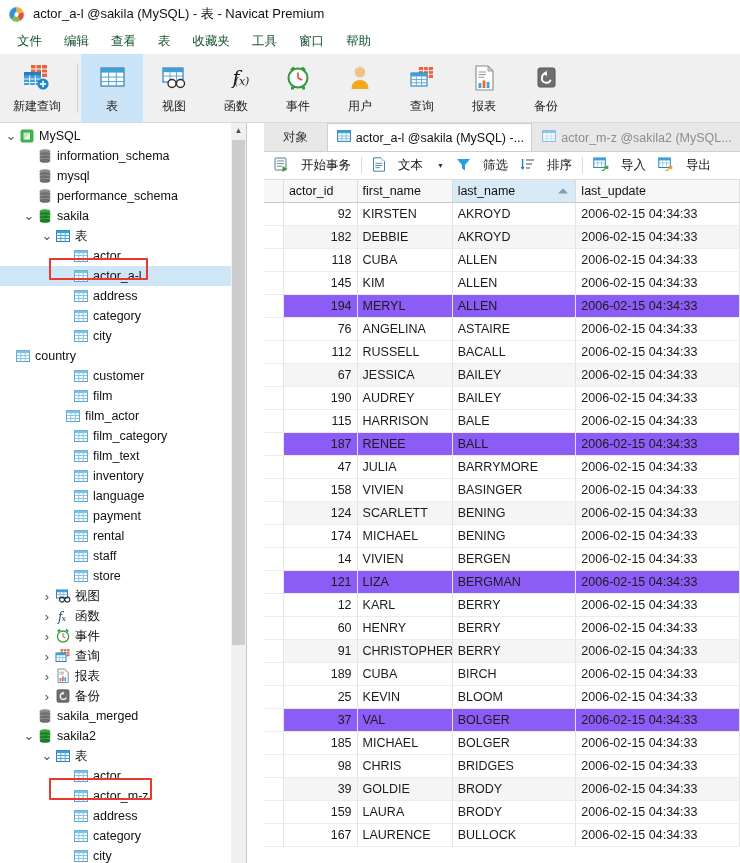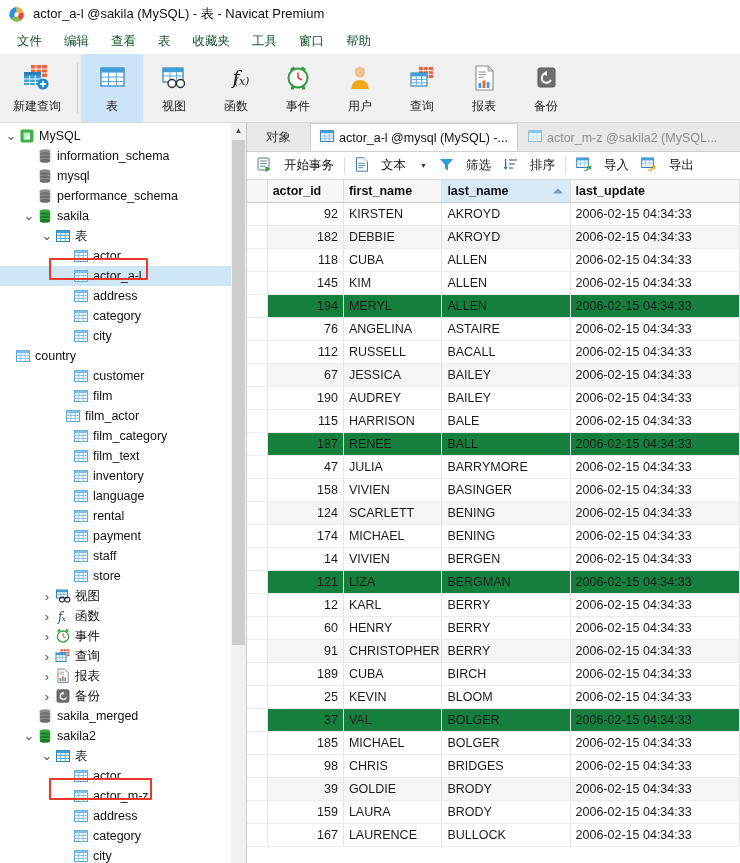--- a/index.html
+++ b/index.html
@@ -43,54 +43,54 @@
   .tico{width:18px;flex:0 0 18px;display:flex;align-items:center;justify-content:center;margin-right:3px;}
   .tlbl{font-size:12.5px;color:#111;}
   .redbox{position:absolute;border:2px solid #e8392c;border-radius:1px;pointer-events:none;box-sizing:border-box;}
 
   
   .sb-scroll{position:absolute;right:0;top:0;width:15px;height:100%;background:#f0f0f0;}
   .sb-arrow{height:15px;display:flex;align-items:center;justify-content:center;font-size:8px;color:#505050;background:#f0f0f0;}
   .sb-thumb{position:absolute;left:1px;width:13px;background:#cdcdcd;border-radius:0;}
 
   
-  .right{flex:1 1 auto;display:flex;flex-direction:column;min-width:0;background:#ffffff;}
+  .right{flex:1 1 auto;display:flex;flex-direction:column;min-width:0;background:#ffffff;padding-left:17px;}
 
   .tabstrip{height:28px;background:#e8e8e8;display:flex;align-items:flex-end;flex:0 0 auto;border-bottom:1px solid #cfcfcf;}
   .tab{height:27px;display:flex;align-items:center;gap:5px;padding:0 9px;font-size:12.5px;white-space:nowrap;cursor:default;
        border:1px solid transparent;border-bottom:none;max-width:205px;overflow:hidden;}
   .tab.obj{padding:0 18px;color:#333;}
   .tab.active{background:#ffffff;border-color:#cfcfcf;color:#111;}
   .tab.inactive{color:#8d8d8d;}
 
   .datatoolbar{height:27px;background:#ffffff;border-bottom:1px solid #dadada;display:flex;align-items:center;flex:0 0 auto;padding-left:4px;}
   .dt-btn{display:flex;align-items:center;gap:12px;height:23px;padding:0 6px;font-size:12.5px;color:#111;white-space:nowrap;cursor:default;border-radius:2px;}
   .dt-sep{width:1px;height:17px;background:#dcdcdc;margin:0 4px;}
   .dt-caret{font-size:7px;color:#333;margin-left:2px;}
 
   
   .gridwrap{flex:1 1 auto;overflow:hidden;position:relative;}
   table.grid{border-collapse:collapse;table-layout:fixed;width:100%;}
   table.grid th{
     height:22px;background:#f7f7f7;border-right:1px solid #dcdcdc;border-bottom:1px solid #c9c9c9;
-    font-weight:bold;font-size:12.5px;color:#111;text-align:left;padding:0 5px;white-space:nowrap;position:relative;
+    font-weight:normal;font-size:12.5px;color:#111;text-align:left;padding:0 5px;white-space:nowrap;position:relative;
   }
   table.grid th.sorted{background:#d9eaf7;}
   table.grid th.rowind{background:#f7f7f7;padding:0;}
   .sortarrow{position:absolute;right:7px;top:50%;transform:translateY(-50%);width:0;height:0;
              border-left:5px solid transparent;border-right:5px solid transparent;border-bottom:5px solid #7c9cb5;}
   table.grid td{
     height:22px;border-right:1px solid #e4e4e4;border-bottom:1px solid #ececec;
     font-size:12.5px;color:#1b1b1b;padding:0 5px;white-space:nowrap;overflow:hidden;
   }
   td.num{text-align:right;}
   td.rowind{padding:0;background:#ffffff;text-align:center;position:relative;border-right:1px solid #d8d8d8;}
   tr.shade-gray td{background:#f5f5f5;}
   tr.shade-gray td.rowind{background:#ffffff;}
-  tr.shade-blue td{background:#15803d;}
+  tr.shade-blue td{background:#8b5cf6;}
   tr.shade-blue td.rowind{background:#ffffff;}
   tr.current td.rowind{background:#cfe6f7;}
   .curmark{width:0;height:0;border-top:5px solid transparent;border-bottom:5px solid transparent;border-left:7px solid #111;display:inline-block;vertical-align:middle;}
 </style>
 </head>
 <body>
 
 <div id="app">
 
   <div class="titlebar">
@@ -547,35 +547,35 @@
             <span class="tico">
               <svg width="16" height="16" viewBox="0 0 16 16">
                 <rect x="1.5" y="2.5" width="13" height="11" fill="#ffffff" stroke="#5aa6d6" stroke-width="1"></rect>
                 <rect x="1.5" y="2.5" width="13" height="2.7" fill="#7fc0e6"></rect>
                 <line x1="1.5" y1="7.5" x2="14.5" y2="7.5" stroke="#7fc0e6" stroke-width="0.9"></line>
                 <line x1="1.5" y1="10.5" x2="14.5" y2="10.5" stroke="#7fc0e6" stroke-width="0.9"></line>
                 <line x1="5.8" y1="5.2" x2="5.8" y2="13.5" stroke="#7fc0e6" stroke-width="0.9"></line>
                 <line x1="10.2" y1="5.2" x2="10.2" y2="13.5" stroke="#7fc0e6" stroke-width="0.9"></line>
               </svg>
             </span>
+            <span class="tlbl">payment</span>
+          </div>
+          <div class="tnode" style="padding-left: 58px;">
+            <span class="twist"></span>
+            <span class="tico">
+              <svg width="16" height="16" viewBox="0 0 16 16">
+                <rect x="1.5" y="2.5" width="13" height="11" fill="#ffffff" stroke="#5aa6d6" stroke-width="1"></rect>
+                <rect x="1.5" y="2.5" width="13" height="2.7" fill="#7fc0e6"></rect>
+                <line x1="1.5" y1="7.5" x2="14.5" y2="7.5" stroke="#7fc0e6" stroke-width="0.9"></line>
+                <line x1="1.5" y1="10.5" x2="14.5" y2="10.5" stroke="#7fc0e6" stroke-width="0.9"></line>
+                <line x1="5.8" y1="5.2" x2="5.8" y2="13.5" stroke="#7fc0e6" stroke-width="0.9"></line>
+                <line x1="10.2" y1="5.2" x2="10.2" y2="13.5" stroke="#7fc0e6" stroke-width="0.9"></line>
+              </svg>
+            </span>
             <span class="tlbl">rental</span>
-          </div>
-          <div class="tnode" style="padding-left: 58px;">
-            <span class="twist"></span>
-            <span class="tico">
-              <svg width="16" height="16" viewBox="0 0 16 16">
-                <rect x="1.5" y="2.5" width="13" height="11" fill="#ffffff" stroke="#5aa6d6" stroke-width="1"></rect>
-                <rect x="1.5" y="2.5" width="13" height="2.7" fill="#7fc0e6"></rect>
-                <line x1="1.5" y1="7.5" x2="14.5" y2="7.5" stroke="#7fc0e6" stroke-width="0.9"></line>
-                <line x1="1.5" y1="10.5" x2="14.5" y2="10.5" stroke="#7fc0e6" stroke-width="0.9"></line>
-                <line x1="5.8" y1="5.2" x2="5.8" y2="13.5" stroke="#7fc0e6" stroke-width="0.9"></line>
-                <line x1="10.2" y1="5.2" x2="10.2" y2="13.5" stroke="#7fc0e6" stroke-width="0.9"></line>
-              </svg>
-            </span>
-            <span class="tlbl">payment</span>
           </div>
           <div class="tnode" style="padding-left: 58px;">
             <span class="twist"></span>
             <span class="tico">
               <svg width="16" height="16" viewBox="0 0 16 16">
                 <rect x="1.5" y="2.5" width="13" height="11" fill="#ffffff" stroke="#5aa6d6" stroke-width="1"></rect>
                 <rect x="1.5" y="2.5" width="13" height="2.7" fill="#7fc0e6"></rect>
                 <line x1="1.5" y1="7.5" x2="14.5" y2="7.5" stroke="#7fc0e6" stroke-width="0.9"></line>
                 <line x1="1.5" y1="10.5" x2="14.5" y2="10.5" stroke="#7fc0e6" stroke-width="0.9"></line>
                 <line x1="5.8" y1="5.2" x2="5.8" y2="13.5" stroke="#7fc0e6" stroke-width="0.9"></line>
@@ -813,21 +813,21 @@
               <rect x="0.6" y="1.6" width="12.8" height="10.8" fill="#fff" stroke="#2a7fba" stroke-width="1"></rect>
               <rect x="0.6" y="1.6" width="12.8" height="2.6" fill="#3f9fd8"></rect>
               <g stroke="#6cb4e0" stroke-width="0.8">
                 <line x1="0.6" y1="7" x2="13.4" y2="7"></line>
                   <line x1="0.6" y1="9.7" x2="13.4" y2="9.7"></line>
                 <line x1="4.9" y1="4.2" x2="4.9" y2="12.4"></line>
                   <line x1="9.2" y1="4.2" x2="9.2" y2="12.4"></line>
               </g>
             </svg>
           </span>
-          <span>actor_a-l @mysql (MySQL) -...</span>
+          <span>actor_a-l @sakila (MySQL) -...</span>
         </div>
         <div class="tab inactive">
           <span>
             <svg width="14" height="14" viewBox="0 0 14 14">
               <rect x="0.6" y="1.6" width="12.8" height="10.8" fill="#fff" stroke="#7fb8dd" stroke-width="1"></rect>
               <rect x="0.6" y="1.6" width="12.8" height="2.6" fill="#8fc4e6"></rect>
               <g stroke="#b0d6ee" stroke-width="0.8">
                 <line x1="0.6" y1="7" x2="13.4" y2="7"></line>
                   <line x1="0.6" y1="9.7" x2="13.4" y2="9.7"></line>
                 <line x1="4.9" y1="4.2" x2="4.9" y2="12.4"></line>

